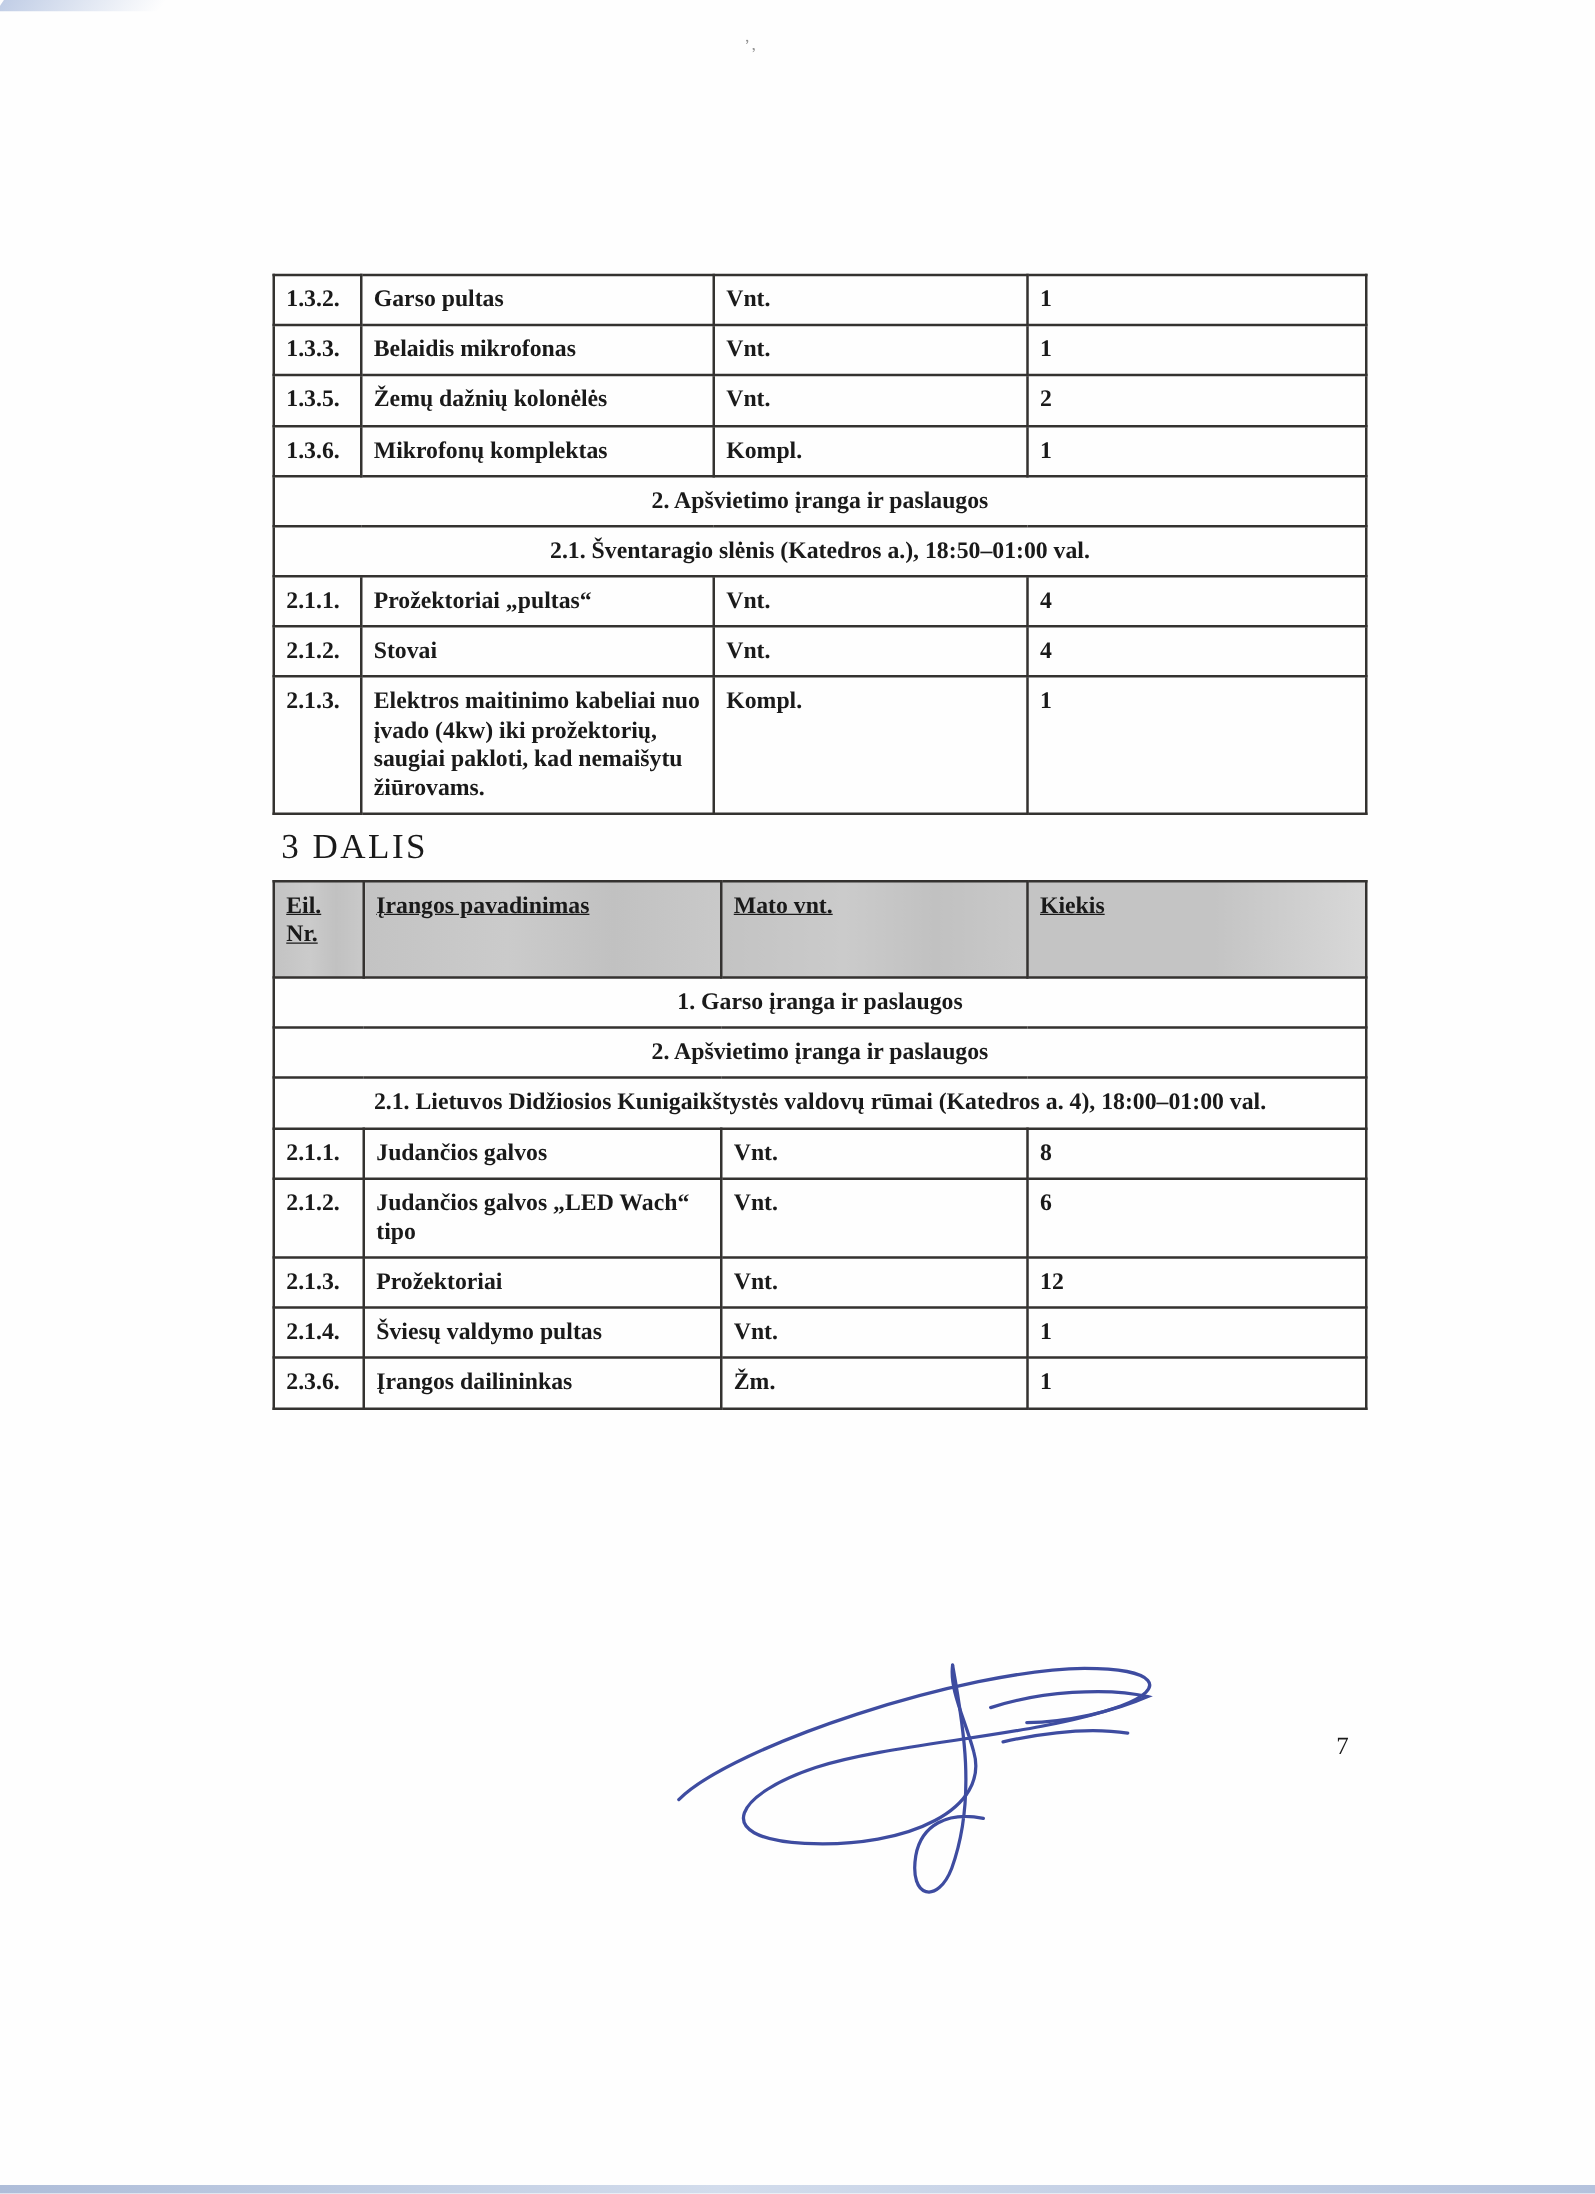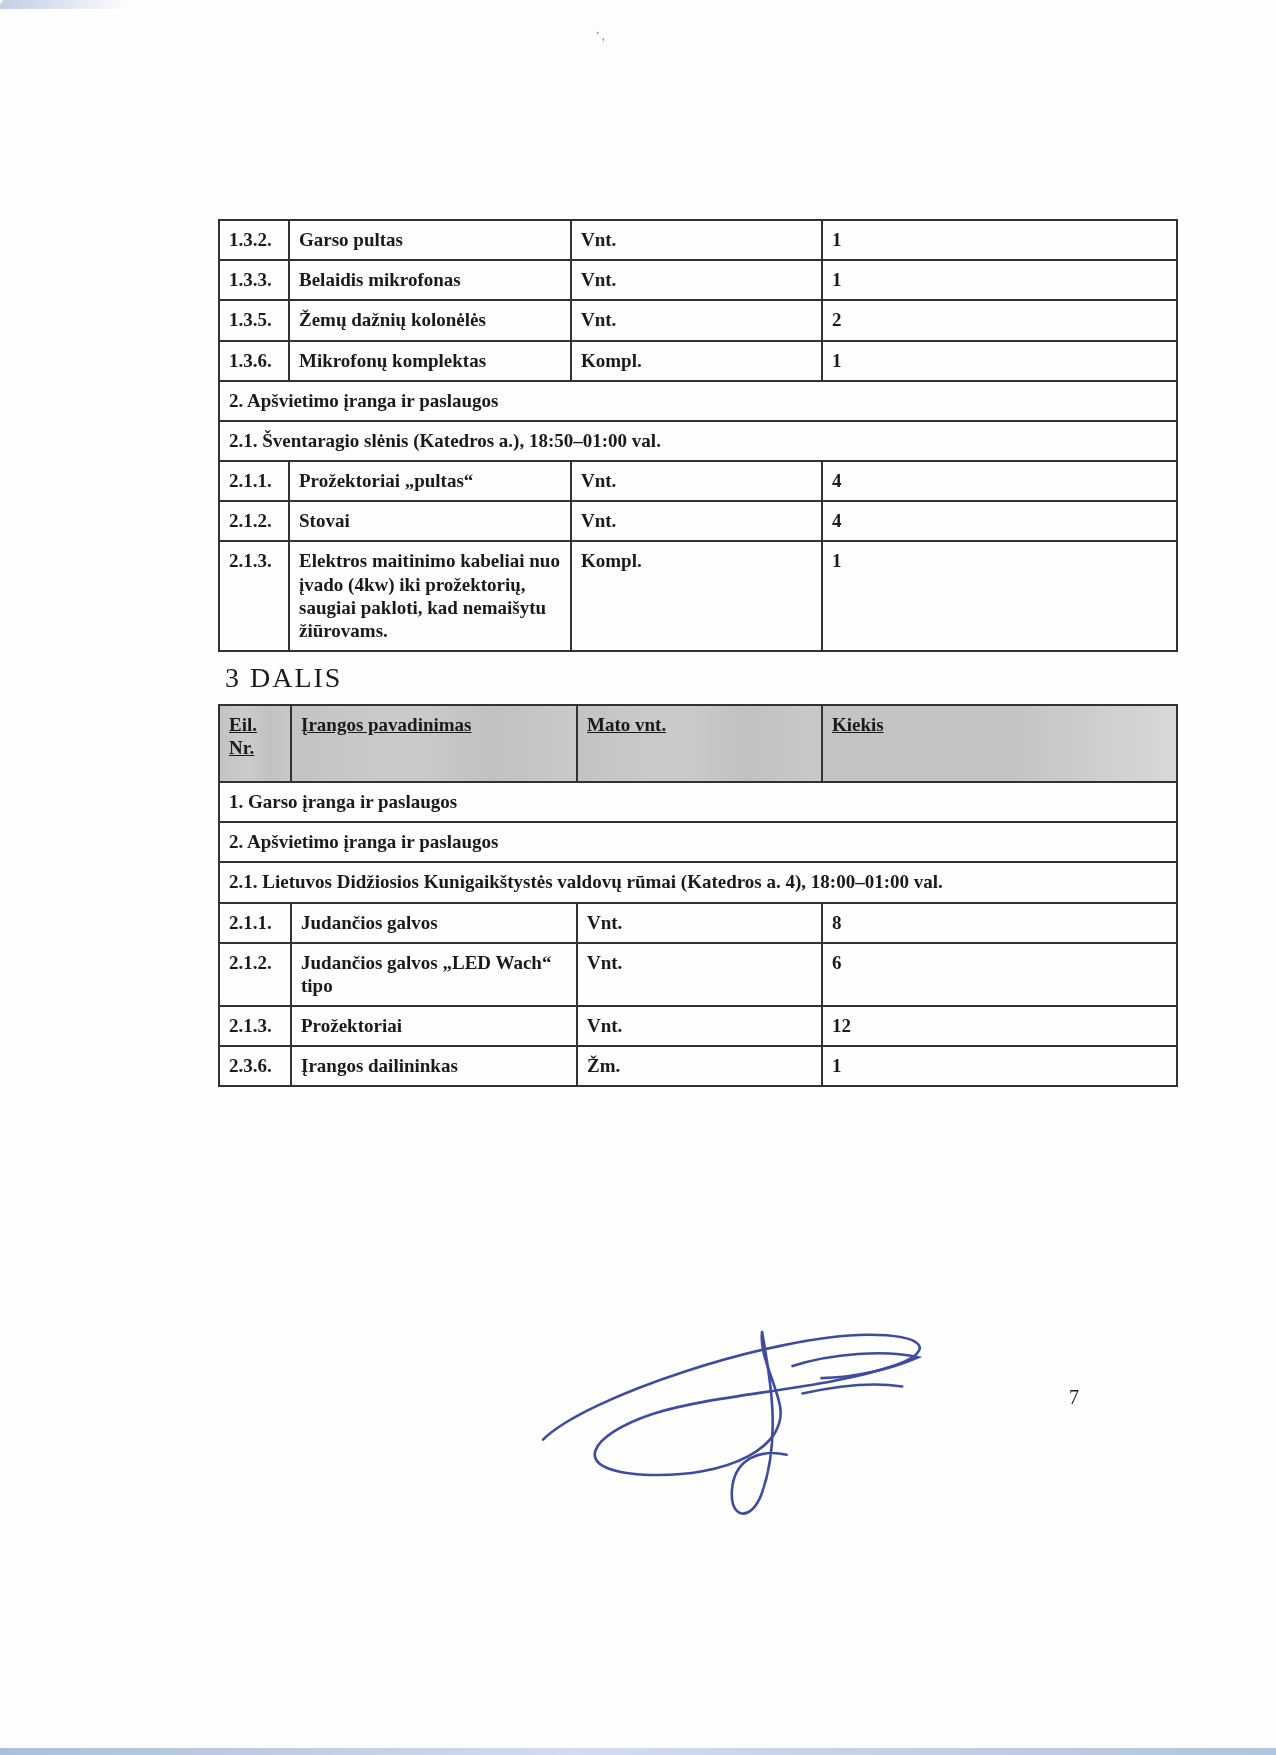--- a/index.html
+++ b/index.html
@@ -9,31 +9,31 @@
     font-family:"Liberation Serif", serif;
     color:#1a1a1a;
   }
   .sheet{position:absolute;inset:0;background:#fefefe;overflow:hidden;}
   .edge-top{position:absolute;left:0;top:0;width:130px;height:9px;
     background:linear-gradient(90deg,#8fa6d2,rgba(255,255,255,0));opacity:.55;transform:skewX(-35deg);}
   .edge-bottom{position:absolute;left:0;bottom:0;width:100%;height:7px;
     background:linear-gradient(90deg,#aebdd9,#d2dcec 45%,#b4c2dd);}
   .scan-mark{position:absolute;left:596px;top:28px;font-size:13px;color:#8d8d8d;transform:rotate(-8deg);}
   .content{position:absolute;left:218px;top:219px;width:876px;}
-  table.t{border-collapse:collapse;table-layout:fixed;width:960px;
+  table.t{border-collapse:collapse;table-layout:fixed;width:876px;
     font-weight:bold;font-size:19px;}
   table.t td{
     border:2px solid #343230;
     vertical-align:top;
     padding:7px 9px 8px 9px;
     line-height:1.22;
     word-wrap:break-word;
   }
   td.c-nr{padding-left:6px;}
-  tr.sec td{padding-left:9px;}
+  tr.sec td{padding-left:9px;text-align:center;}
   tr.hdr td{
     background:linear-gradient(90deg,#c3c3c3,#cbcbcb 40%,#c1c1c1 70%,#c9c9c9);
     height:60px;
     text-decoration:underline;
   }
   tr.hdr td.h-qty{background:linear-gradient(90deg,#c4c4c4 55%,#d8d8d8);margin-top:27px;}
   .part-heading{
     margin:10px 0 10px 7px;
     font-size:28px;font-weight:normal;letter-spacing:2px;
   }
@@ -149,20 +149,26 @@
           <td>Vnt.</td>
           <td>6</td>
         </tr>
         <tr>
           <td class="c-nr">2.1.3.</td>
           <td>Prožektoriai</td>
           <td>Vnt.</td>
           <td>12</td>
         </tr>
         <tr>
+          <td class="c-nr">2.1.4.</td>
+          <td>Šviesų valdymo pultas</td>
+          <td>Vnt.</td>
+          <td>1</td>
+        </tr>
+        <tr>
           <td class="c-nr">2.3.6.</td>
           <td>Įrangos dailininkas</td>
           <td>Žm.</td>
           <td>1</td>
         </tr>
       </tbody>
     </table>
 
   </div>
 

